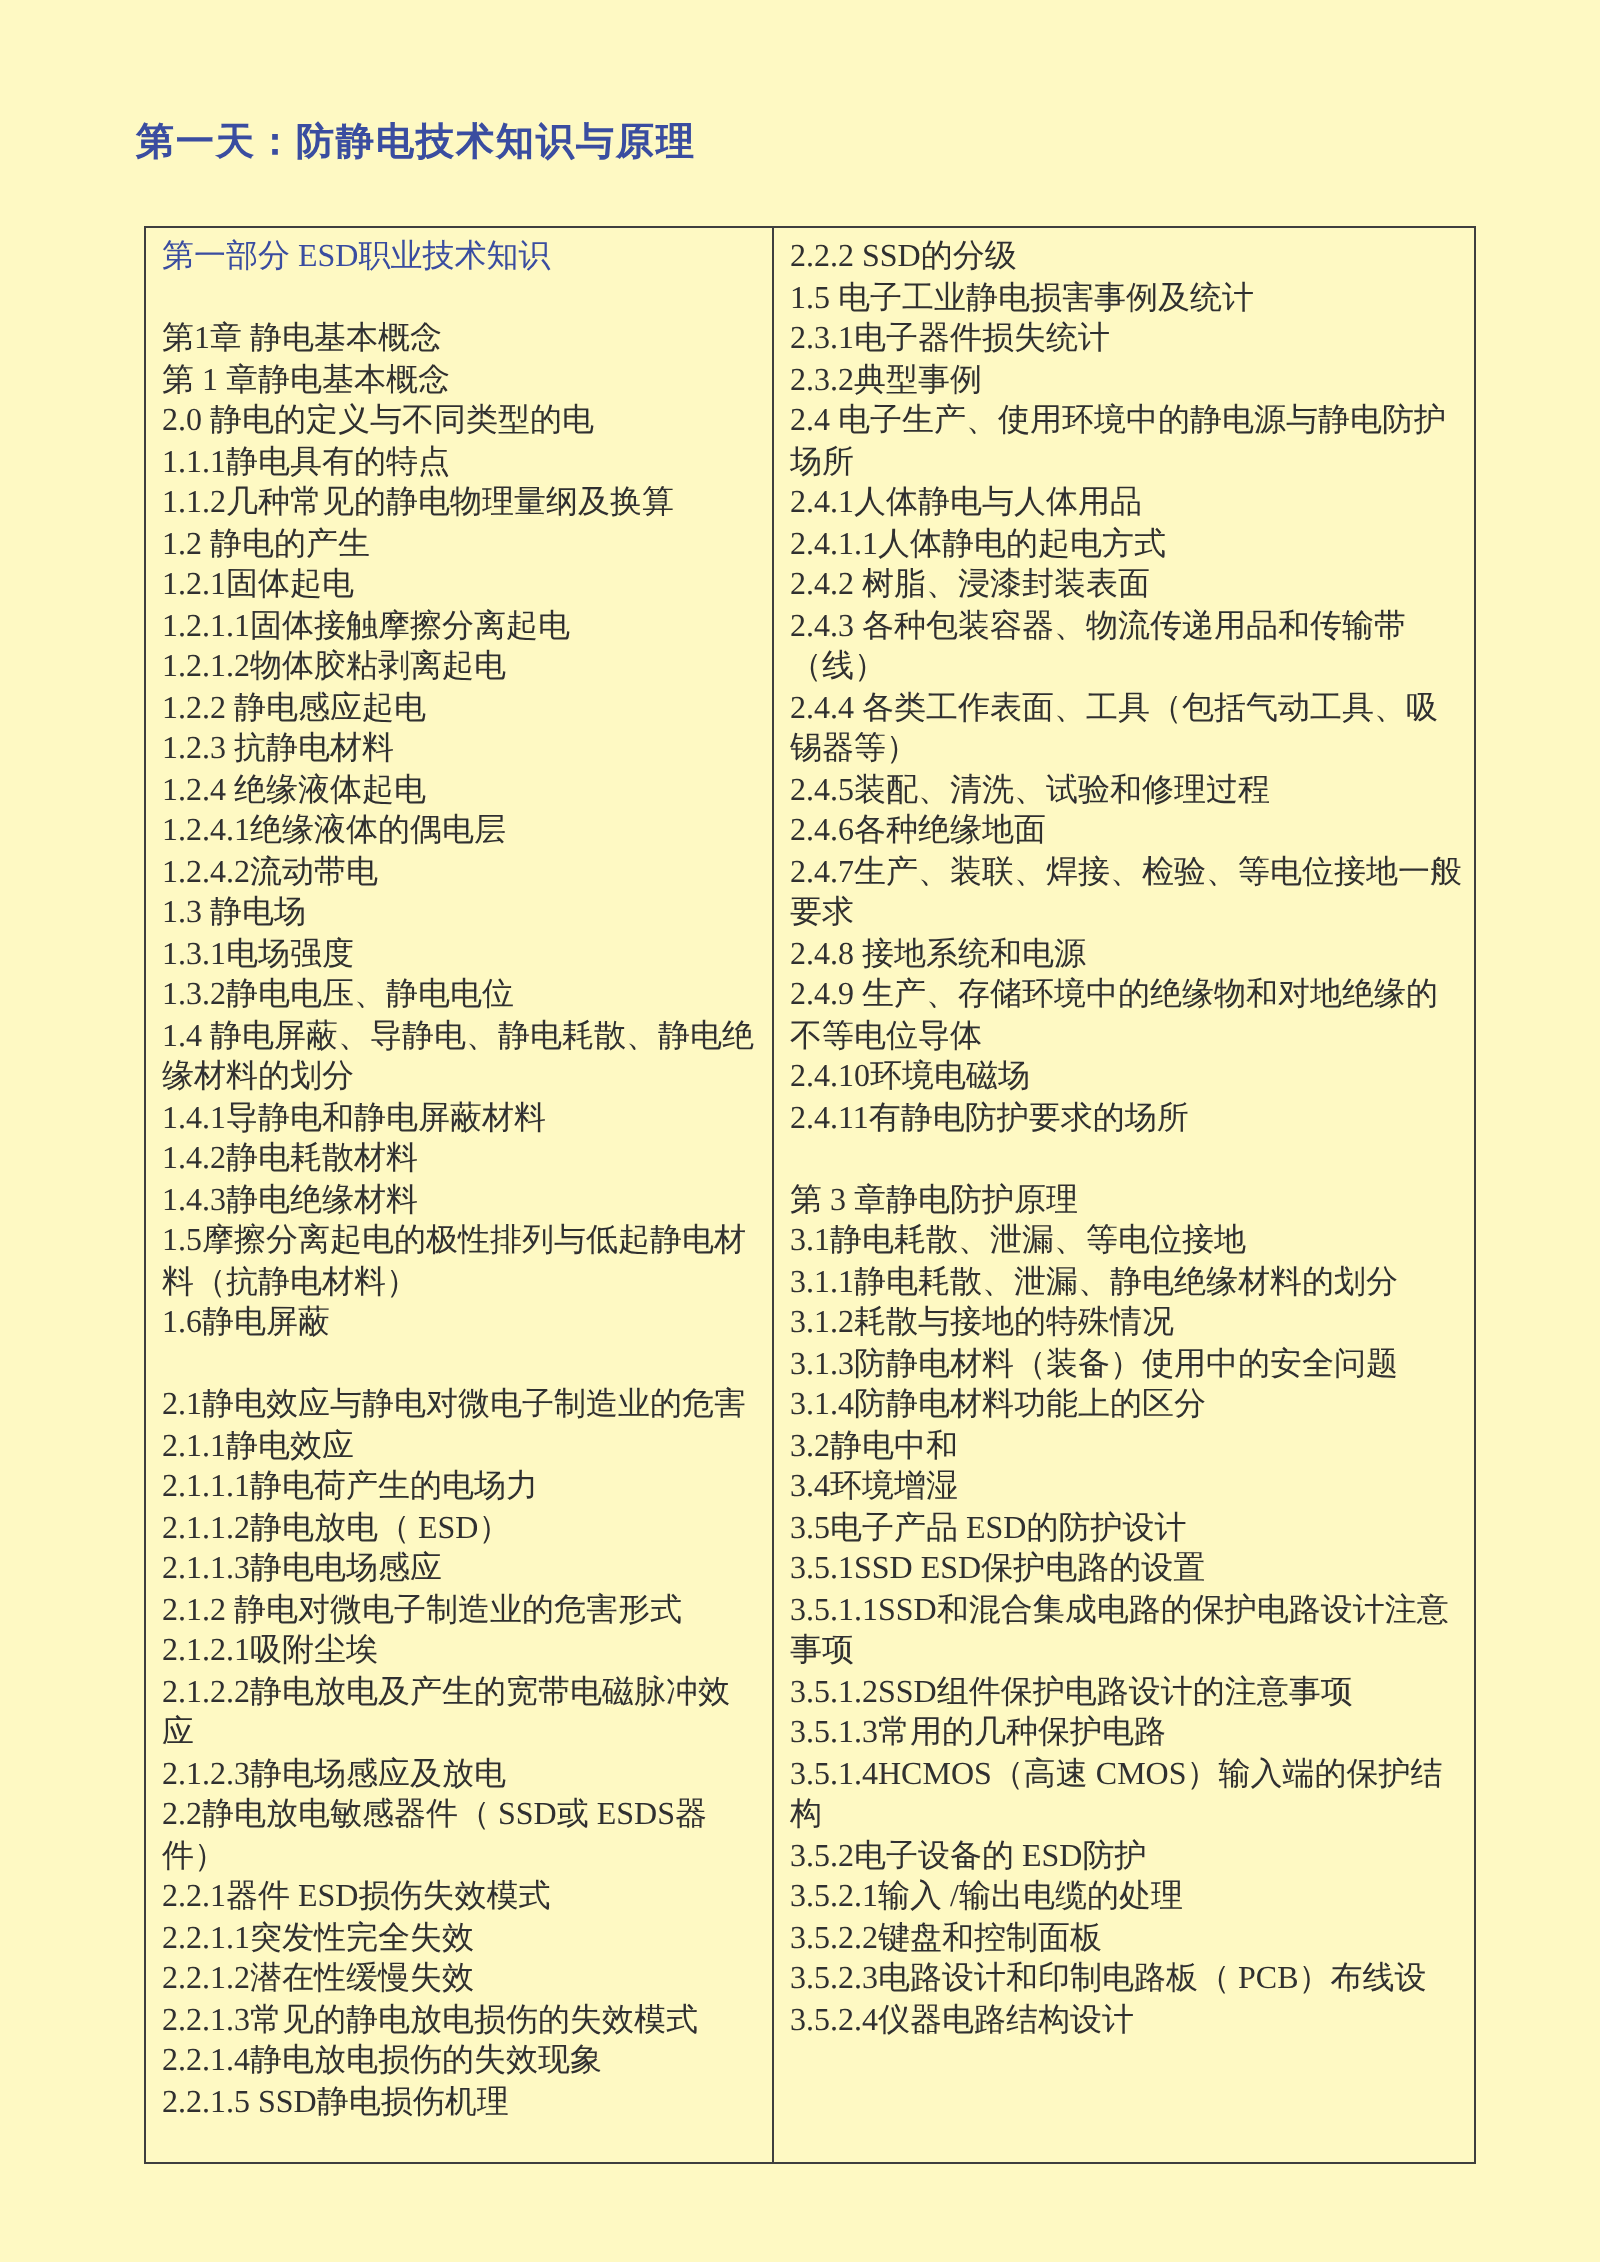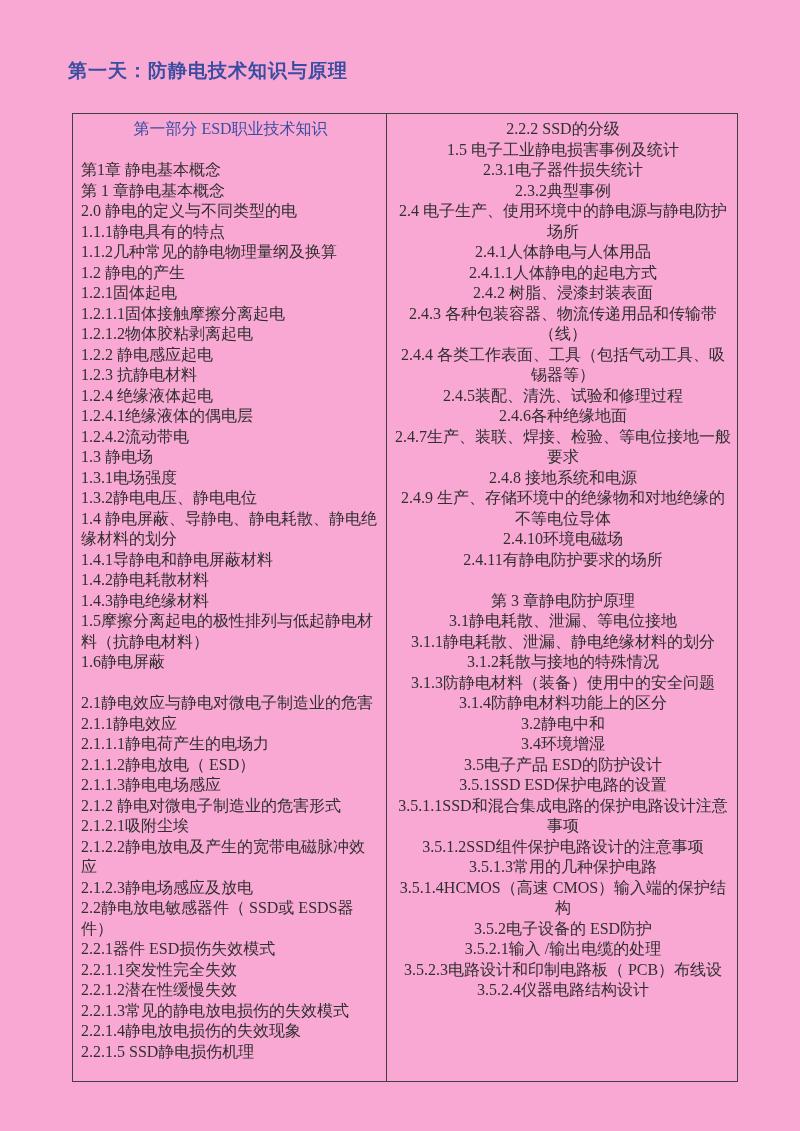--- a/index.html
+++ b/index.html
@@ -5,21 +5,21 @@
   html, body {
     margin: 0;
     padding: 0;
     background: #ffffff;
     font-family: "Liberation Serif", "DejaVu Serif", serif;
   }
   .page {
     position: relative;
     width: 800px;
     height: 1131px;
-    background: #f9a8d4;
+    background: #fef9c3;
     overflow: hidden;
   }
   .doc-title {
     position: absolute;
     left: 68px;
     top: 58px;
     margin: 0;
     font-size: 19px;
     font-weight: bold;
     letter-spacing: 1px;
@@ -43,26 +43,24 @@
     line-height: 20.5px;
     color: #303030;
     overflow: hidden;
   }
   .toc-col.left {
     width: 314px;
     border-right: 1px solid #3f3f3f;
   }
   .toc-col.right {
     flex: 1;
-    text-align: center;
   }
   .section-header {
     color: #3a4da0;
     min-height: 20.5px;
-    text-align: center;
   }
   .line {
     min-height: 20.5px;
   }
 </style>
 </head>
 <body>
 
 <div class="page">
   <h1 class="doc-title">第一天：防静电技术知识与原理</h1>
@@ -144,18 +142,19 @@
           <div class="line">3.4环境增湿</div>
           <div class="line">3.5电子产品 ESD的防护设计</div>
           <div class="line">3.5.1SSD ESD保护电路的设置</div>
           <div class="line">3.5.1.1SSD和混合集成电路的保护电路设计注意</div>
           <div class="line">事项</div>
           <div class="line">3.5.1.2SSD组件保护电路设计的注意事项</div>
           <div class="line">3.5.1.3常用的几种保护电路</div>
           <div class="line">3.5.1.4HCMOS（高速 CMOS）输入端的保护结构</div>
           <div class="line">3.5.2电子设备的 ESD防护</div>
           <div class="line">3.5.2.1输入 /输出电缆的处理</div>
+          <div class="line">3.5.2.2键盘和控制面板</div>
           <div class="line">3.5.2.3电路设计和印制电路板（ PCB）布线设</div>
           <div class="line">3.5.2.4仪器电路结构设计</div>
         </div>
     </div>
   </div>
 </div>
 
 </body></html>

